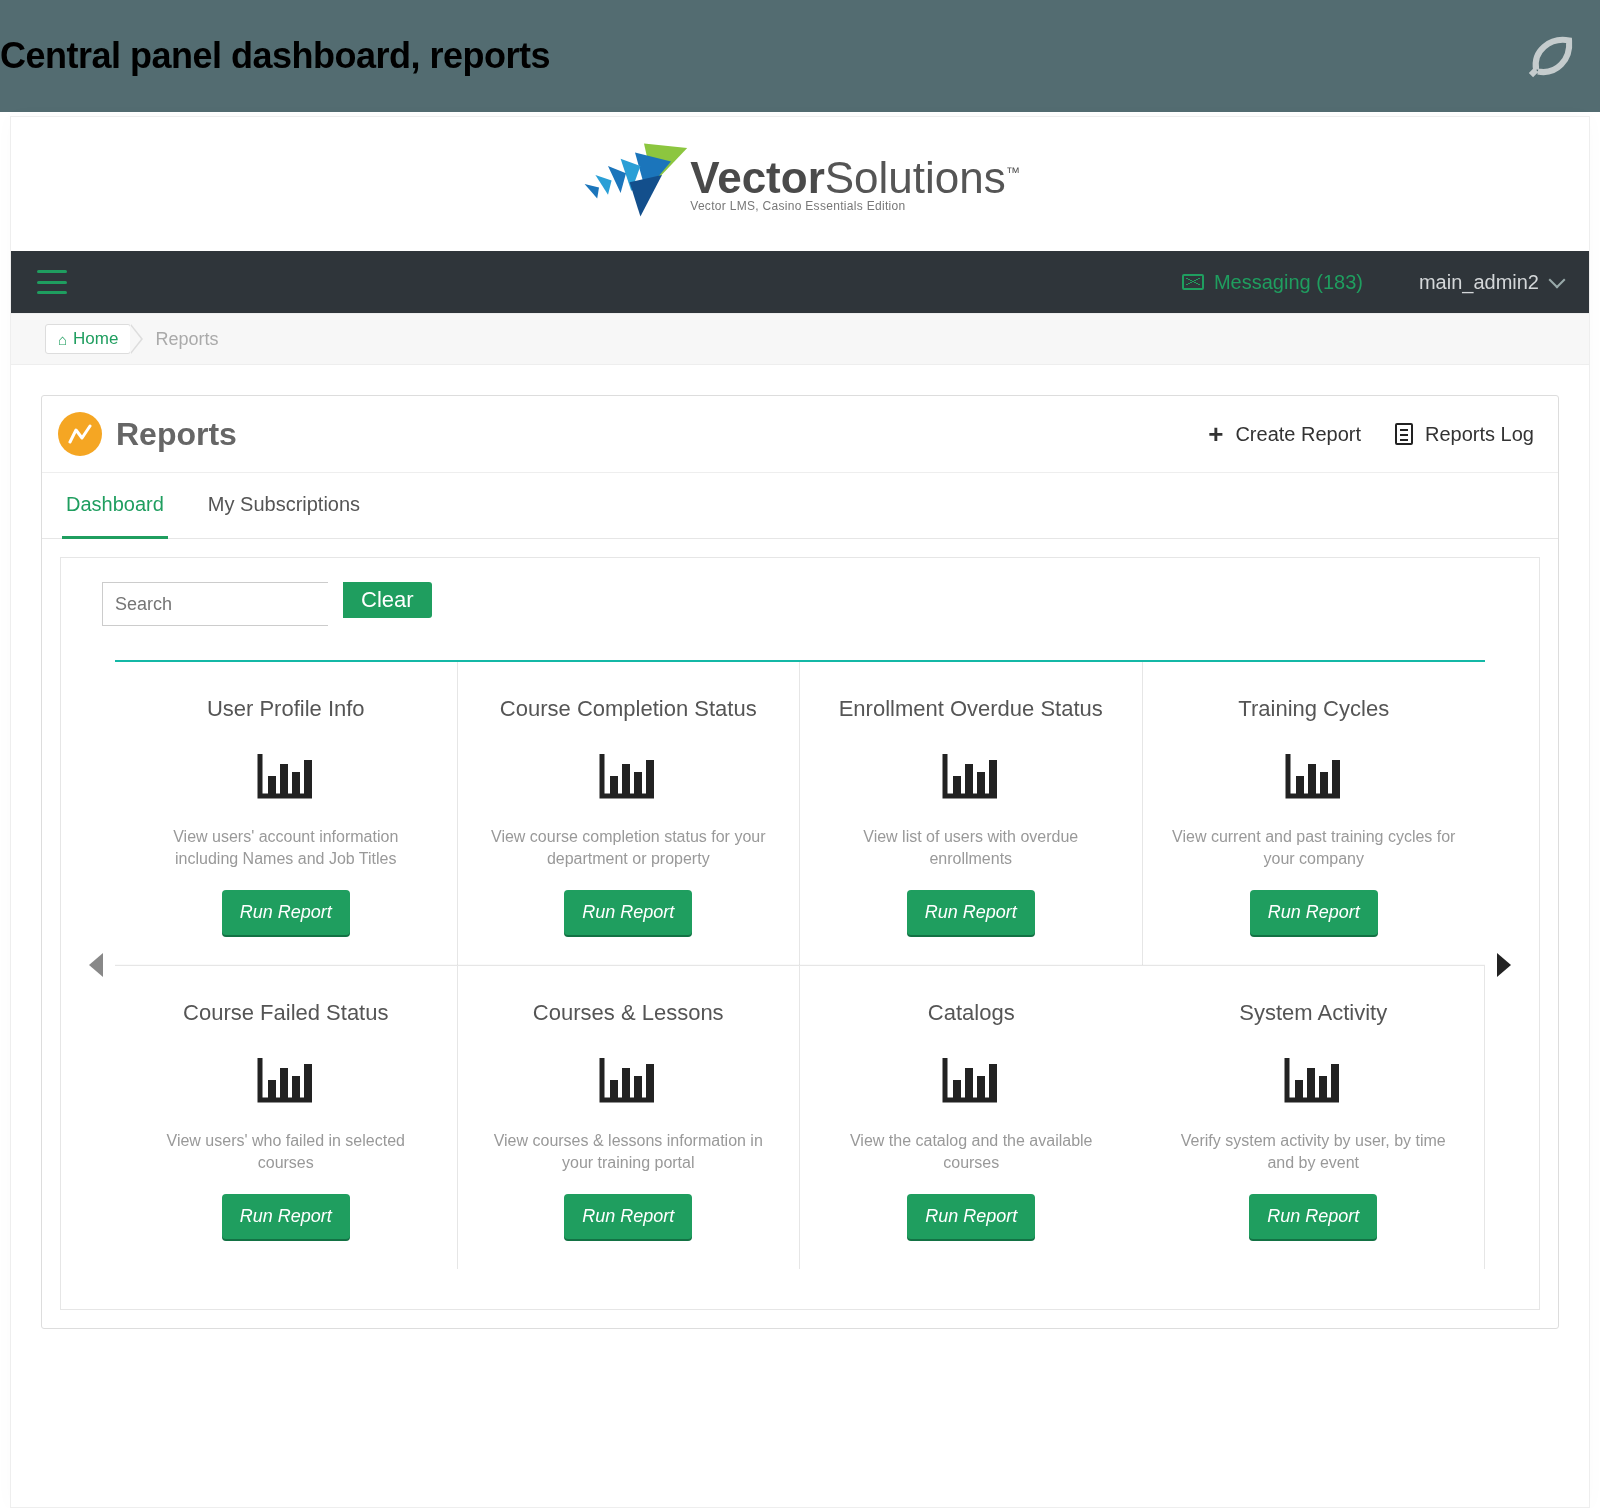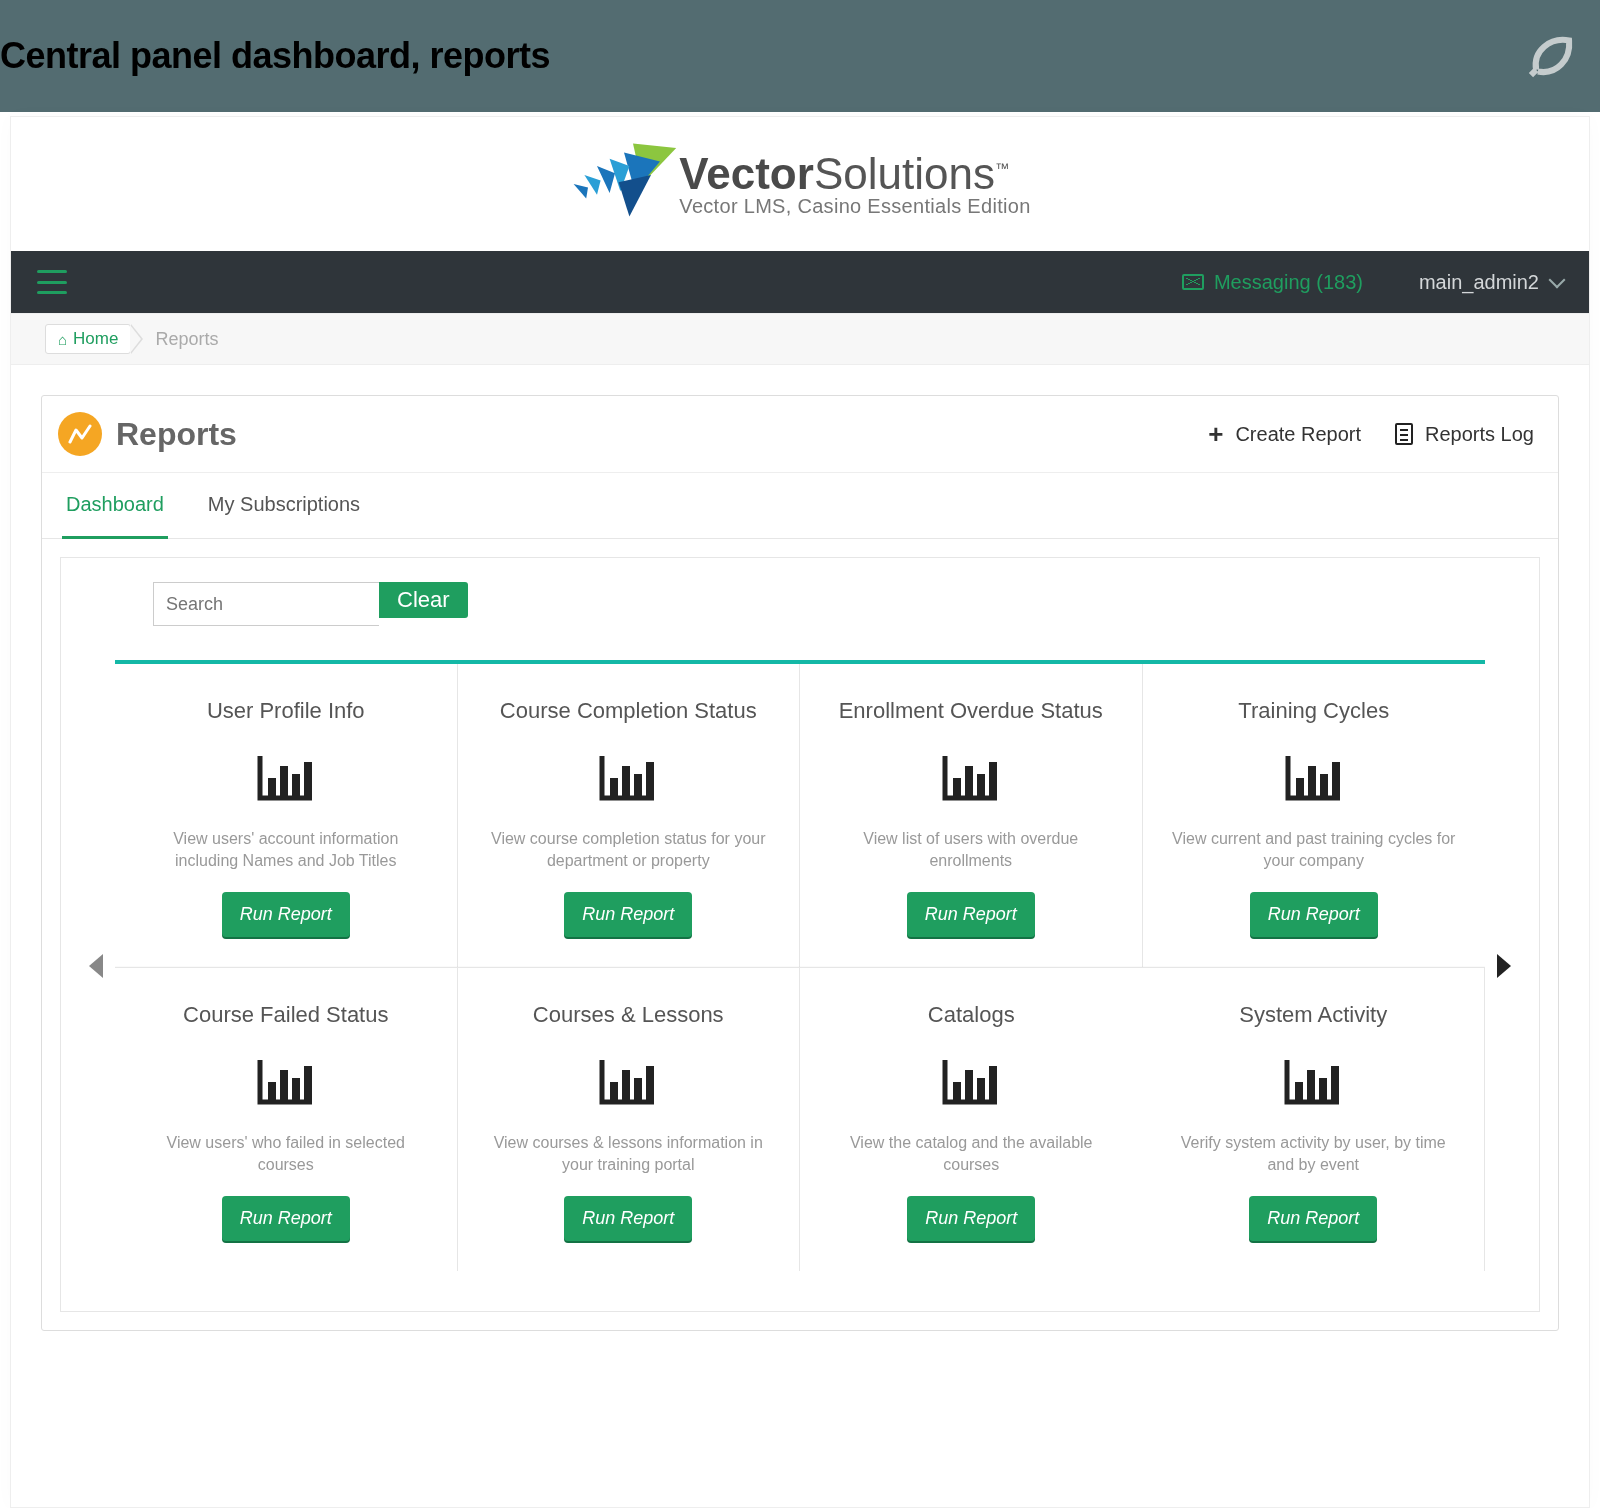--- a/index.html
+++ b/index.html
@@ -43,21 +43,21 @@
     display: flex;
     align-items: center;
     justify-content: center;
     background: #fff;
   }
   .vs-logo { display: flex; align-items: center; }
   .vs-mark { width: 110px; height: 90px; }
   .vs-text { display: flex; flex-direction: column; line-height: 1; }
   .vs-text .brand { font-size: 44px; color: #555; font-weight: 300; }
   .vs-text .brand strong { font-weight: 700; color: #4a4a4a; }
-  .vs-text .tag  { font-size: 20px; color: #777; letter-spacing: .3px; }
+  .vs-text .tag  { font-size: 12px; color: #777; letter-spacing: .3px; }
 
   
   .nav-bar {
     background: #2f353a;
     height: 62px;
     display: flex;
     align-items: center;
     padding: 0 26px;
     color: #d4d7d9;
     font-size: 20px;
@@ -129,39 +129,39 @@
   .card-header .actions .doc::before { content:""; position:absolute; left:3px; right:3px; top:4px; height:2px; background:#222; box-shadow: 0 5px 0 #222, 0 10px 0 #222; }
 
   
   .tabs { display: flex; padding: 0 20px; border-bottom: 1px solid #e6e6e6; gap: 36px; font-size: 20px; }
   .tabs .tab { padding: 20px 4px; color: #555; cursor: pointer; }
   .tabs .tab.active { color: #1f9e5f; border-bottom: 3px solid #1f9e5f; margin-bottom: -1px; }
 
   
   .panel { margin: 18px; border: 1px solid #e6e6e6; padding: 24px 14px 40px; position: relative; }
 
-  .search-row { display: flex; margin-left: 78px; }
+  .search-row { display: flex; margin-left: 27px; gap: 15px; }
   .search-row input {
     width: 226px; height: 44px; border: 1px solid #ccc; border-right: none;
     padding: 0 12px; font-size: 18px; color: #555; outline: none;
   }
   .search-row button {
     height: 36px; padding: 0 18px; border: none;
     background: #1f9e5f; color: #fff; font-size: 22px; cursor: pointer;
     border-radius: 0 3px 3px 0;
   }
 
   
   .grid-wrap { position: relative; margin-top: 34px; }
   .grid {
     display: grid;
     grid-template-columns: repeat(4, 1fr);
     column-gap: 0;
     row-gap: 0;
-    border-top: 4px solid #14b8a6;
+    border-top: 2px solid #14b8a6;
     margin: 0 40px;
   }
   .cell {
     border-right: 1px solid #e6e6e6;
     padding: 34px 22px 30px;
     text-align: center;
     display: flex; flex-direction: column; align-items: center;
   }
   .cell:nth-child(4n) { border-right: none; }
   .cell h3 { font-size: 22px; font-weight: 400; color: #555; }

